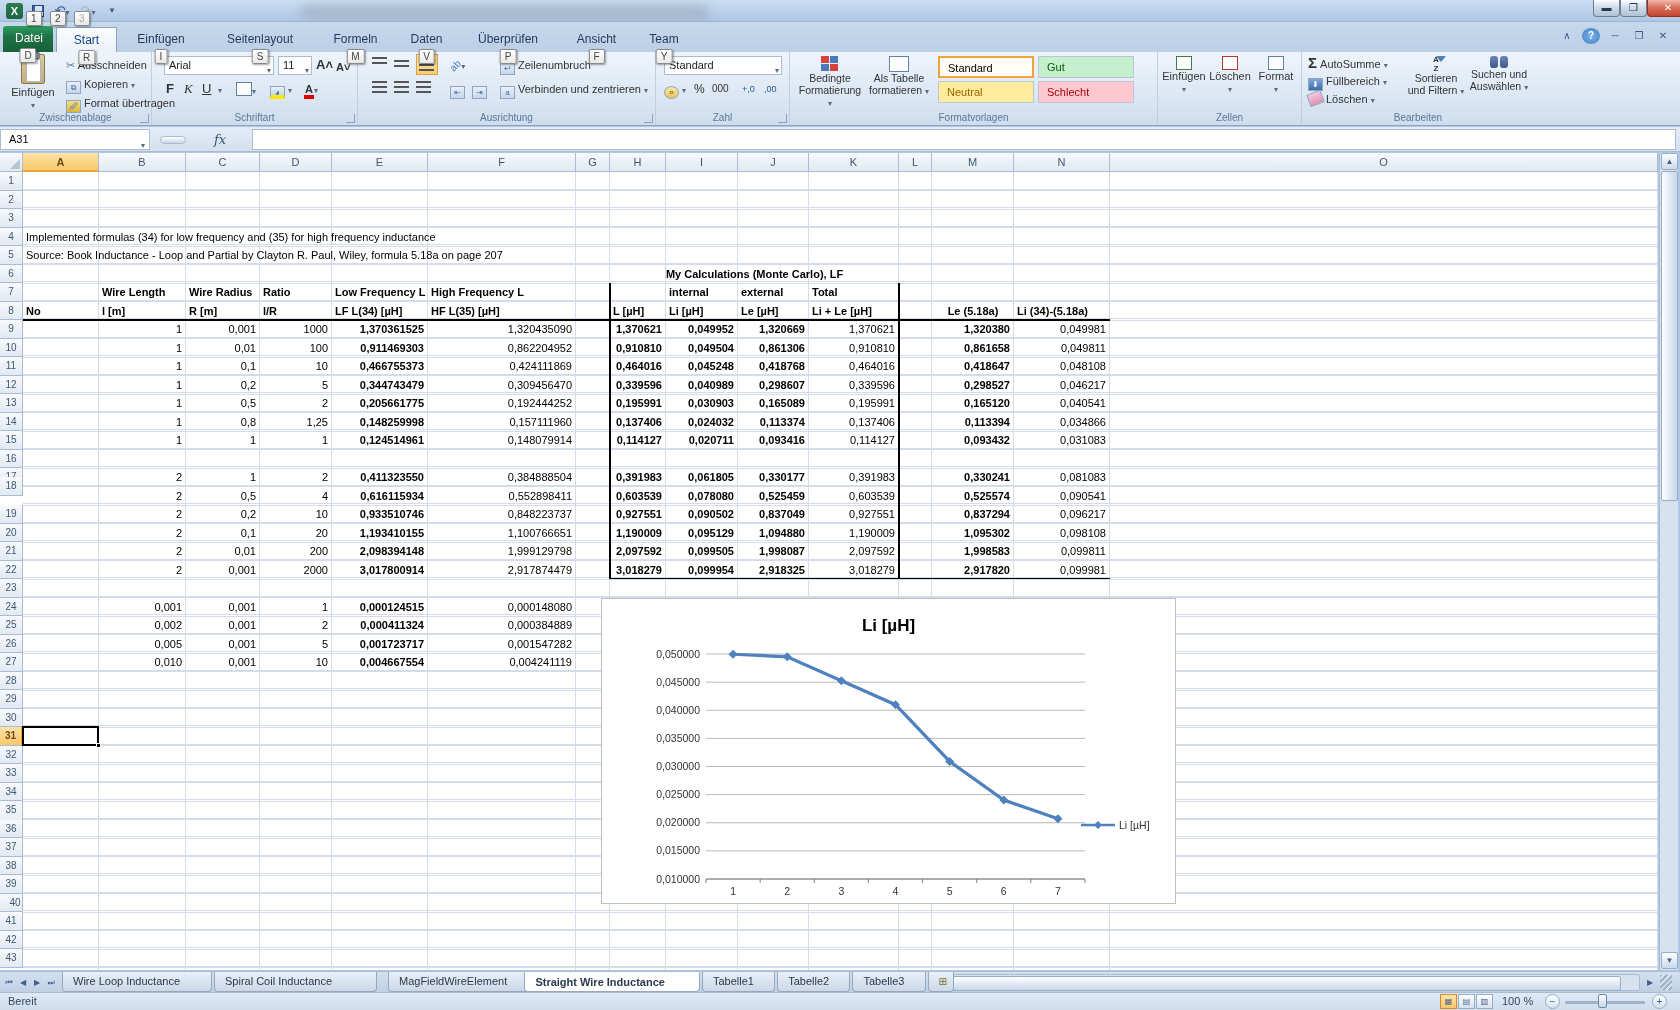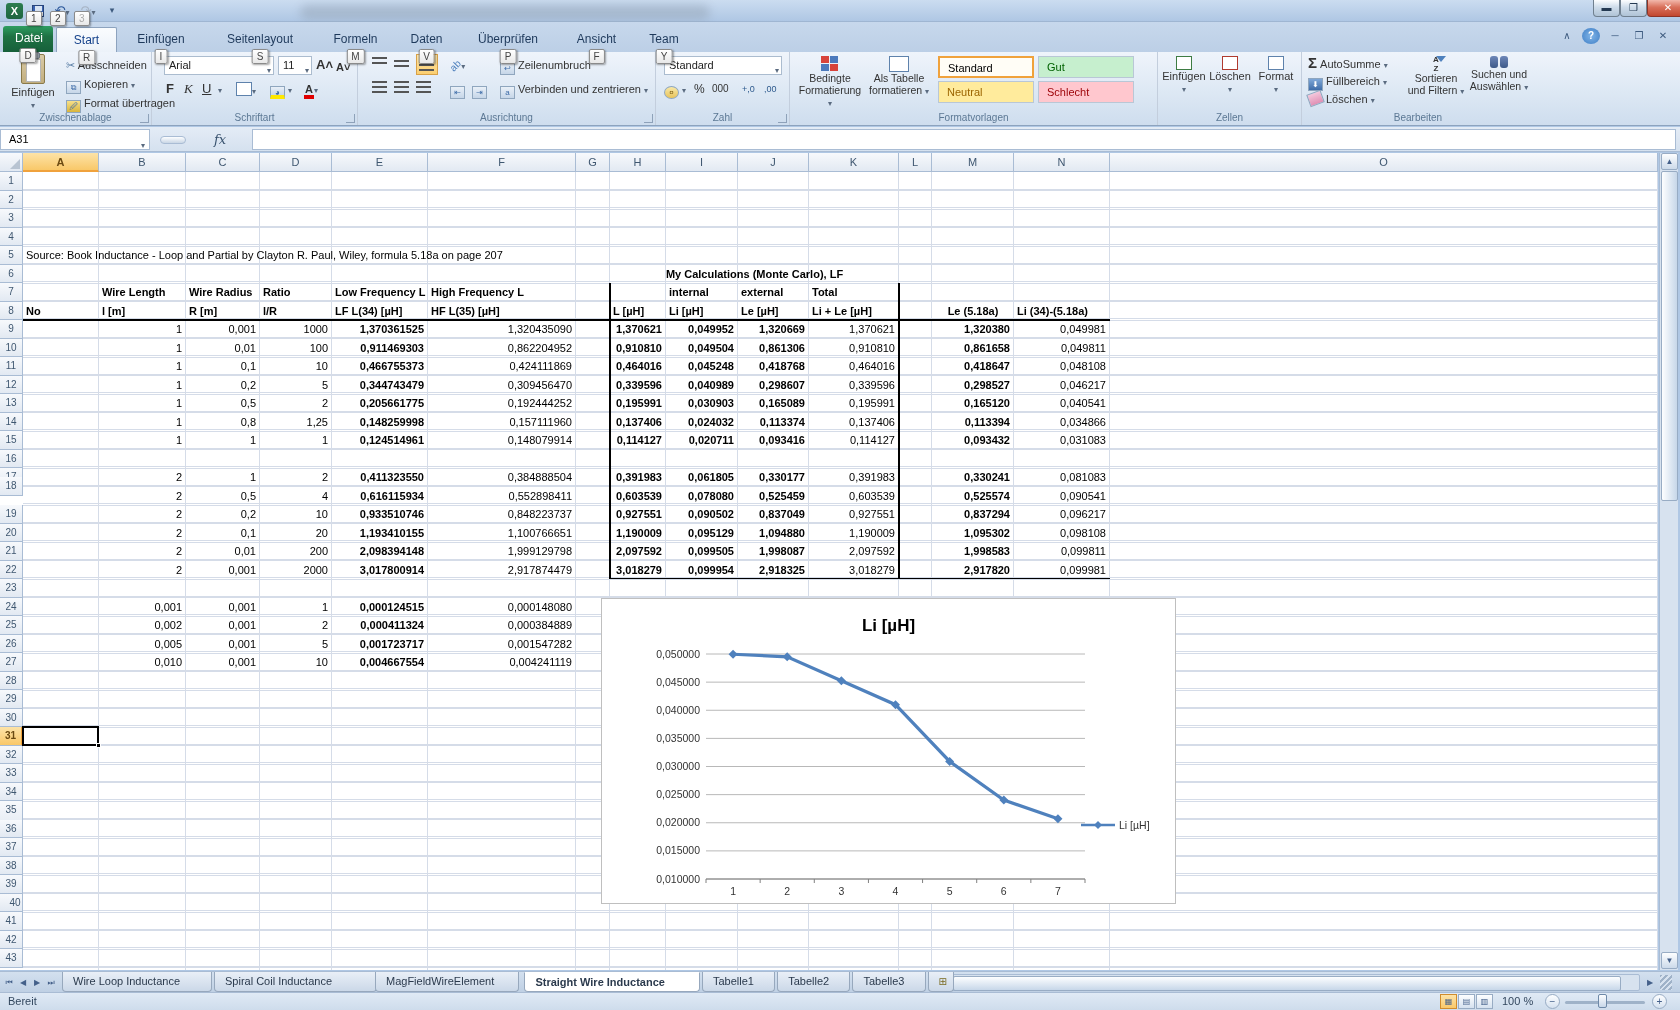--- a/index.html
+++ b/index.html
@@ -402,20 +402,21 @@
     <div class="gl" style="left: 23px; top: 646px; width: 1635px; height: 1px;"></div>
     <div class="gl" style="left: 23px; top: 665px; width: 1635px; height: 1px;"></div>
     <div class="gl" style="left: 23px; top: 683px; width: 1635px; height: 1px;"></div>
     <div class="gl" style="left: 23px; top: 702px; width: 1635px; height: 1px;"></div>
     <div class="gl" style="left: 23px; top: 720px; width: 1635px; height: 1px;"></div>
     <div class="gl" style="left: 23px; top: 739px; width: 1635px; height: 1px;"></div>
     <div class="gl" style="left: 23px; top: 757px; width: 1635px; height: 1px;"></div>
     <div class="gl" style="left: 23px; top: 776px; width: 1635px; height: 1px;"></div>
     <div class="gl" style="left: 23px; top: 794px; width: 1635px; height: 1px;"></div>
     <div class="gl" style="left: 23px; top: 813px; width: 1635px; height: 1px;"></div>
+    <div class="cell lft" style="left: 23px; top: 74.5px;">Implemented formulas (34) for low frequency and (35) for high frequency inductance</div>
     <div class="cell lft" style="left: 23px; top: 93px;">Source: Book  Inductance - Loop and Partial by Clayton R. Paul, Wiley, formula 5.18a on page 207</div>
     <div class="cell b" style="left: 610px; top: 111.5px; width: 289px; text-align: center;">My Calculations (Monte Carlo), LF</div>
     <div class="cell b lft" style="left: 99px; top: 130px;">Wire Length</div>
     <div class="cell b lft" style="left: 186px; top: 130px;">Wire Radius</div>
     <div class="cell b lft" style="left: 260px; top: 130px;">Ratio</div>
     <div class="cell b lft" style="left: 332px; top: 130px;">Low Frequency L</div>
     <div class="cell b lft" style="left: 428px; top: 130px;">High Frequency L</div>
     <div class="cell b lft" style="left: 666px; top: 130px;">internal</div>
     <div class="cell b lft" style="left: 738px; top: 130px;">external</div>
     <div class="cell b lft" style="left: 809px; top: 130px;">Total</div>
@@ -708,21 +709,21 @@
   <div id="stabs"></div>
   <div id="tabsplit" style="left:918px;"></div>
   <div id="hscroll-track" style="left:934px;width:706px;">
     <div class="sbtn" style="left:0px;top:0px;height:15px;line-height:13px;">◀</div>
     <div id="hthumb" style="left:18px;width:668px;top:1px;"></div>
   </div>
   <div class="navb" style="left:1643px;">▶</div>
   <div id="hresize" style="left:1660px;"></div>
 <div class="stab" style="left: 62px; width: 150px;">Wire Loop Inductance</div>
     <div class="stab" style="left: 214px; width: 162.8px;">Spiral Coil Inductance</div>
-    <div class="stab" style="left: 375px; width: 143.6px;">MagFieldWireElement</div>
+    <div class="stab" style="left: 388px; width: 143.6px;">MagFieldWireElement</div>
     <div class="stab active" style="left: 524.4px; width: 175.6px;">Straight Wire Inductance</div>
     <div class="stab" style="left: 702px; width: 73.2px;">Tabelle1</div>
     <div class="stab" style="left: 777.2px; width: 73.2px;">Tabelle2</div>
     <div class="stab" style="left: 852.4px; width: 73.2px;">Tabelle3</div>
     <div class="stab" id="instab" style="left: 927.6px; width: 26px; text-align: center;">⊞</div>
   </div>
 
 <div id="statusbar">
   <div id="ready">Bereit</div>
   <div class="viewb on" style="left:1440px;">▦</div>

